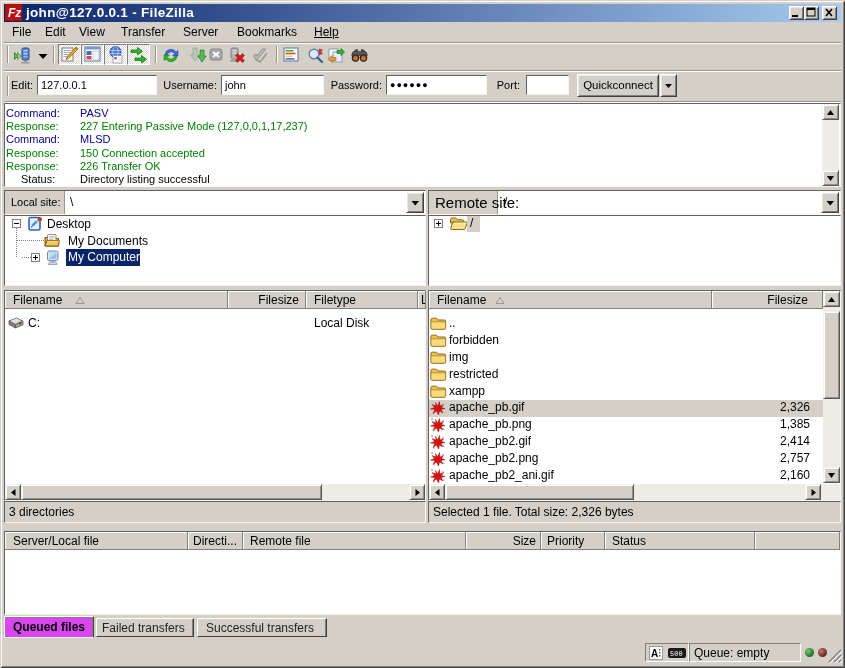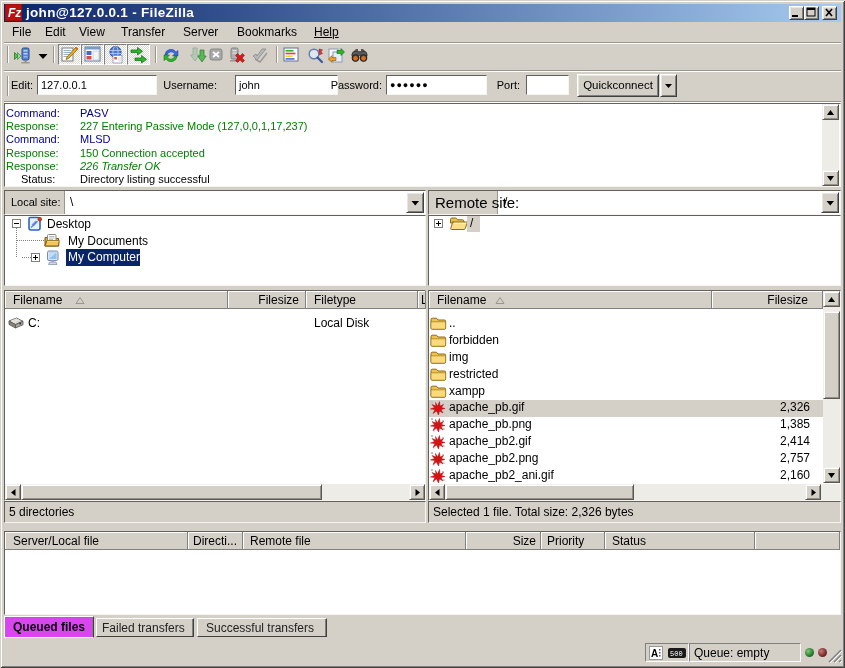--- a/index.html
+++ b/index.html
@@ -203,21 +203,21 @@
 <circle cx="4.5" cy="11.3" r="2.2" fill="#e86a10"></circle>
 <circle cx="12.5" cy="11.3" r="2.2" fill="#e86a10"></circle>
 </svg>
   </div>
 
 <div class="abs" style="left:4px;top:70px;width:837px;height:32px;border-top:1px solid #9a968e;border-bottom:1px solid #9a968e;box-shadow:inset 0 1px 0 #fff, 0 1px 0 #fff;"></div>
 <div class="abs grip" style="left:7px;top:76px;height:20px;"></div>
 <div class="abs" style="left:11px;top:75px;height:20px;line-height:20px;font-size:11px;">Edit:</div>
 <div class="abs sunken2 white" style="left:37px;top:75px;width:120px;height:20px;line-height:18px;padding-left:3px;font-size:11px;">127.0.0.1</div>
 <div class="abs" style="left:120px;width:97px;top:75px;height:20px;line-height:20px;font-size:11px;text-align:right;">Username:</div>
-<div class="abs sunken2 white" style="left:221px;top:75px;width:103px;height:20px;line-height:18px;padding-left:3px;font-size:11px;margin-left:14px;">john</div>
+<div class="abs sunken2 white" style="left:221px;top:75px;width:103px;height:20px;line-height:18px;padding-left:3px;font-size:11px;">john</div>
 <div class="abs" style="left:290px;width:92px;top:75px;height:20px;line-height:20px;font-size:11px;text-align:right;">Password:</div>
 <div class="abs sunken2 white" style="left:386px;top:75px;width:101px;height:20px;line-height:18px;padding-left:3px;font-size:9px;letter-spacing:1px;">●●●●●●</div>
 <div class="abs" style="left:460px;width:60px;top:75px;height:20px;line-height:20px;font-size:11px;text-align:right;">Port:</div>
 <div class="abs sunken2 white" style="left:526px;top:75px;width:43px;height:20px;"></div>
 <div class="abs raisedbtn" style="left:577px;top:74px;width:82px;height:23px;text-align:center;line-height:21px;font-size:11.5px;">Quickconnect</div>
 <div class="abs raisedbtn" style="left:660px;top:74px;width:17px;height:23px;">
     <svg width="15" height="21">
       <path d="M4 9 L11 9 L7.5 13 Z" fill="#000"></path>
     </svg>
   </div>
@@ -225,21 +225,21 @@
 <div class="abs sunken2 white" style="left:4px;top:103px;width:837px;height:84px;"></div>
 <div class="abs" style="left:6px;top:107px;line-height:13px;font-size:11px;color:#00008b;">Command:</div>
 <div class="abs" style="left:80px;top:107px;line-height:13px;font-size:11px;color:#00008b;">PASV</div>
 <div class="abs" style="left:6px;top:120px;line-height:13px;font-size:11px;color:#008000;">Response:</div>
 <div class="abs" style="left:80px;top:120px;line-height:13px;font-size:11px;color:#008000;">227 Entering Passive Mode (127,0,0,1,17,237)</div>
 <div class="abs" style="left:6px;top:133px;line-height:13px;font-size:11px;color:#00008b;">Command:</div>
 <div class="abs" style="left:80px;top:133px;line-height:13px;font-size:11px;color:#00008b;">MLSD</div>
 <div class="abs" style="left:6px;top:147px;line-height:13px;font-size:11px;color:#008000;">Response:</div>
 <div class="abs" style="left:80px;top:147px;line-height:13px;font-size:11px;color:#008000;">150 Connection accepted</div>
 <div class="abs" style="left:6px;top:160px;line-height:13px;font-size:11px;color:#008000;">Response:</div>
-<div class="abs" style="left:80px;top:160px;line-height:13px;font-size:11px;color:#008000;font-style:italic;">226 Transfer OK</div>
+<div class="abs" style="left:80px;top:160px;line-height:13px;font-size:11px;color:#008000;">226 Transfer OK</div>
 <div class="abs" style="left:6px;top:173px;line-height:13px;font-size:11px;margin-left:15px;">Status:</div>
 <div class="abs" style="left:80px;top:173px;line-height:13px;font-size:11px;">Directory listing successful</div>
 
 <div class="abs" style="left:822px;top:104px;width:17px;height:82px;" id="logsb">
  <div class="abs sbtn" style="left:0;top:0;width:17px;height:16px;">
       <svg width="9" height="9">
         <path d="M4.5 2 L8 7 L1 7 Z" fill="#000"></path>
       </svg>
     </div>
  <div class="abs track" style="left:0;top:16px;width:17px;height:50px;"></div>
@@ -363,21 +363,21 @@
     <svg width="9" height="9">
       <path d="M6.5 1 L6.5 8 L2 4.5 Z" fill="#000"></path>
     </svg>
   </div>
 <div class="abs thumb" style="left:21px;top:484px;width:301px;height:16px;"></div>
 <div class="abs sbtn" style="left:409px;top:484px;width:16px;height:16px;">
     <svg width="9" height="9">
       <path d="M2.5 1 L2.5 8 L7 4.5 Z" fill="#000"></path>
     </svg>
   </div>
-<div class="abs sunken2" style="left:4px;top:501px;width:422px;height:22px;background:#d4d0c8;line-height:20px;padding-left:4px;">5 directories</div>
+<div class="abs sunken2" style="left:4px;top:501px;width:422px;height:22px;background:#d4d0c8;line-height:20px;padding-left:4px;">3 directories</div>
 
 <div class="abs sunken2 white" style="left:428px;top:290px;width:413px;height:211px;"></div>
 <div class="abs hdr" style="left:429px;top:291px;width:283px;height:18px;">Filename</div>
 <div class="abs" style="left:495px;top:296px;">
     <svg width="10" height="9">
       <path d="M5 1.5 L9 7.5 L1 7.5 Z" fill="none" stroke="#9a968e"></path>
     </svg>
   </div>
 <div class="abs hdr hdrR" style="left:712px;top:291px;width:111px;height:18px;padding-right:14px;">Filesize</div>
 

